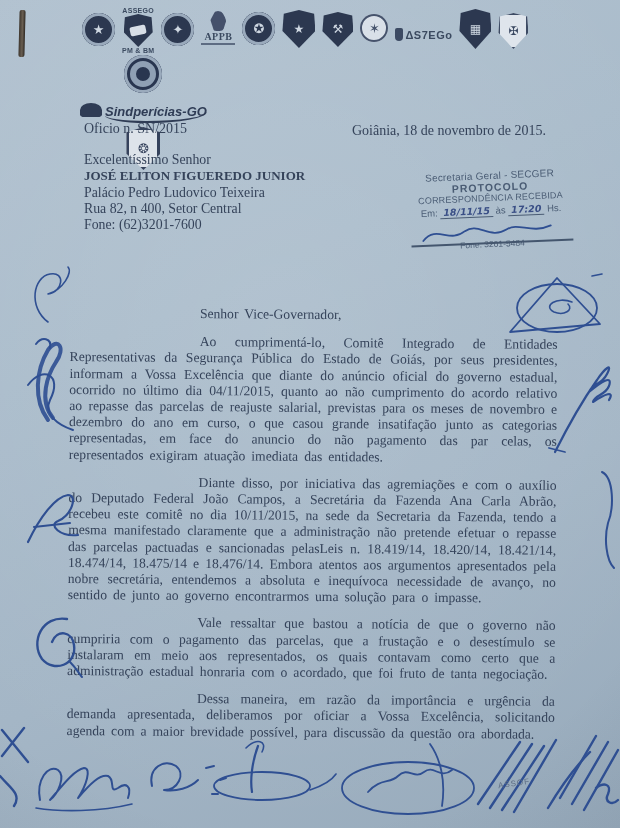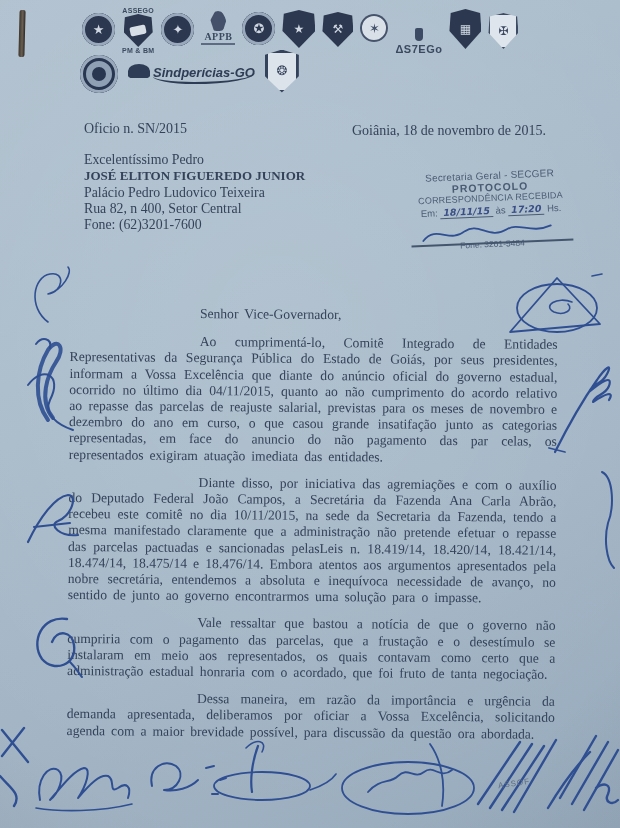--- a/index.html
+++ b/index.html
@@ -10,37 +10,37 @@
       linear-gradient(155deg,#b2c2d0 0%, #aabccb 35%, #a4b6c6 65%, #97aabb 100%);
     font-family:"Liberation Serif","DejaVu Serif",serif;
     color:#35435a;
   }
   .abs{position:absolute;}
   
   .pen-edge{left:19px;top:10px;width:6px;height:47px;background:linear-gradient(90deg,#3c352d,#6a5f52 55%,#2e2822);transform:rotate(1.5deg);border-radius:2px;}
   
   .logos-row{display:flex;align-items:flex-start;}
   .row1{left:82px;top:7px;width:470px;gap:7px;}
-  .row2{left:80px;top:55px;gap:10px;align-items:center;}
+  .row2{left:80px;top:55px;gap:10px;align-items:center;flex-direction:column;}
   .logo{display:flex;flex-direction:column;align-items:center;flex:0 0 auto;}
   .lbl-top,.lbl-bot{font-family:"Liberation Sans",sans-serif;font-weight:bold;font-size:7px;color:#3b4a60;letter-spacing:.3px;line-height:7px;}
   .badge-circle{width:33px;height:33px;border-radius:50%;background:#2c3850;box-shadow:inset 0 0 0 3px #9aaabc, inset 0 0 0 7px #2c3850;}
   .badge-circle.small{width:28px;height:28px;}
   .badge-circle.light{background:#d9e0e8;box-shadow:inset 0 0 0 2px #46536c;}
   .badge-circle .glyph{display:block;text-align:center;font-size:13px;line-height:33px;color:#cfd8e2;}
   .badge-circle.light .glyph{color:#46536c;line-height:30px;}
   .badge-shield{width:29px;height:33px;background:#2c3850;clip-path:polygon(50% 0,96% 10%,100% 55%,50% 100%,0 55%,4% 10%);display:flex;align-items:center;justify-content:center;}
   .badge-shield.light{background:#dfe5ec;box-shadow:inset 0 0 0 2px #3c4a63;}
   .badge-shield .glyph{color:#cfd8e2;font-size:12px;}
   .badge-shield.light .glyph{color:#394760;}
   .shake{width:16px;height:9px;background:#d7dee6;transform:rotate(-12deg);border-radius:2px;}
   .appb-fig{width:16px;height:20px;border-radius:50% 50% 40% 40%;background:#44506a;clip-path:polygon(30% 0,70% 0,100% 45%,78% 100%,22% 100%,0 45%);}
   .appb-txt{font-family:"Liberation Serif",serif;font-weight:bold;font-size:10px;color:#3b4a60;letter-spacing:.5px;}
   .tiny-line{width:34px;height:2px;background:#5d6c82;margin-top:1px;}
-  .aspeg{flex-direction:column;align-items:center;margin-top:21px;gap:2px;}
+  .aspeg{flex-direction:row;align-items:center;margin-top:21px;gap:2px;}
   .aspeg-cup{width:8px;height:13px;background:#3c4a63;border-radius:2px 2px 4px 4px;}
   .aspeg-txt{font-family:"Liberation Sans",sans-serif;font-weight:bold;font-size:11px;color:#3b4a60;letter-spacing:.5px;}
   .seal{width:38px;height:38px;border-radius:50%;background:#293650;box-shadow:inset 0 0 0 3px #9aaabc,inset 0 0 0 6px #293650, inset 0 0 0 12px #8fa0b4;}
   .sind{flex-direction:row;align-items:center;gap:3px;}
   .cap-blob{width:22px;height:14px;background:#2f3c55;border-radius:50% 50% 20% 20%;margin-bottom:6px;}
   .sind-txt{font-family:"Liberation Sans",sans-serif;font-weight:bold;font-style:italic;font-size:13px;color:#2f3c55;border-bottom:2px solid #2f3c55;border-radius:0 0 60% 40%;padding-bottom:2px;}
   .shield-tall{width:34px;height:43px;background:#dde3ea;clip-path:polygon(50% 0,100% 12%,100% 62%,50% 100%,0 62%,0 12%);display:flex;align-items:center;justify-content:center;box-shadow:inset 0 0 0 3px #35425c;}
   .shield-tall .glyph{color:#35425c;font-size:13px;}
   
   .refline{left:84px;top:121px;font-size:14px;}
@@ -142,21 +142,21 @@
         <div class="shield-tall">
           <span class="glyph">❂</span>
         </div>
       </div>
   </div>
 
   <div class="abs refline">Oficio n. SN/2015</div>
   <div class="abs dateline">Goiânia, 18 de novembro de 2015.</div>
 
   <div class="abs recipient">
-    <div>Excelentíssimo Pedro</div>
+    <div>Excelentíssimo Senhor</div>
     <div class="name">JOSÉ ELITON FIGUEREDO JUNIOR</div>
     <div>Palácio Pedro Ludovico Teixeira</div>
     <div>Rua 82, n 400, Setor Central</div>
     <div>Fone: (62)3201-7600</div>
   </div>
 
   <div class="abs stamp">
     <div class="s1">Secretaria Geral - SECGER</div>
     <div class="s2">PROTOCOLO</div>
     <div class="s3">CORRESPONDÊNCIA RECEBIDA</div>

